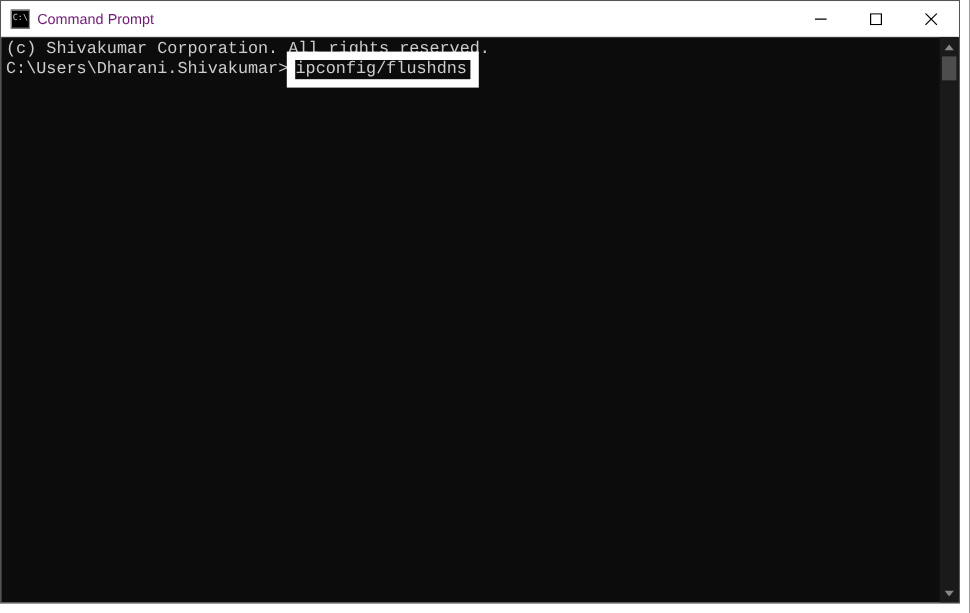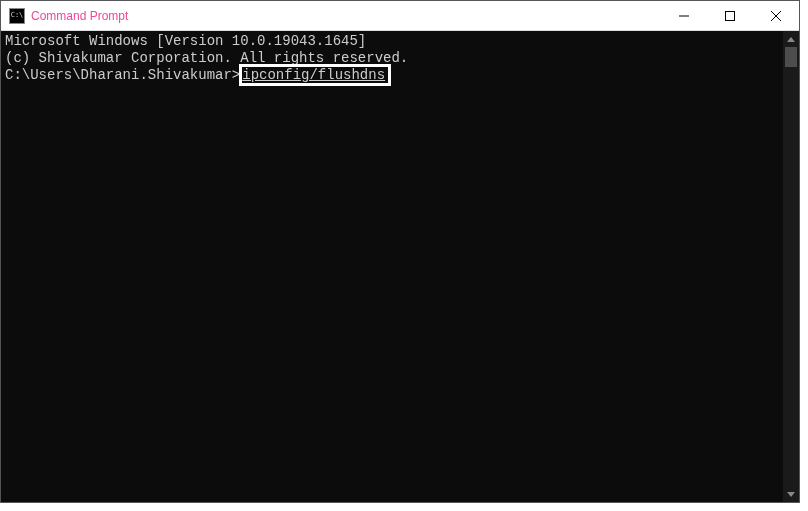--- a/index.html
+++ b/index.html
@@ -42,21 +42,21 @@
       justify-content: center;
     }
     .app-icon-inner {
       color: #ccc;
       font-size: 7px;
       font-family: monospace;
       line-height: 1;
     }
     .title-text {
       font-size: 12px;
-      color: #ec4899;
+      color: #701a75;
       flex: 1;
     }
     .window-controls {
       display: flex;
       height: 100%;
     }
     .ctrl-btn {
       width: 46px;
       height: 100%;
       display: flex;
@@ -80,24 +80,23 @@
       font-family: Consolas, "Courier New", monospace;
       font-size: 14px;
       line-height: 17px;
       color: #cccccc;
       white-space: pre;
     }
     .terminal-line {
       display: block;
     }
     .highlight-box {
-      border: 3px solid #ffffff;
+      border: 7px solid #ffffff;
       padding: 0 3px 0 0;
       margin-left: -1px;
-      text-decoration: underline;
     }
     .scrollbar {
       width: 16px;
       background: #1a1a1a;
       position: relative;
     }
     .scroll-arrow {
       width: 16px;
       height: 16px;
       display: flex;
@@ -141,21 +140,21 @@
       </div>
       <div class="ctrl-btn close">
         <svg viewBox="0 0 10 10">
             <line x1="0" y1="0" x2="10" y2="10" stroke="#000" stroke-width="1"></line>
             <line x1="10" y1="0" x2="0" y2="10" stroke="#000" stroke-width="1"></line>
           </svg>
       </div>
     </div>
   </div>
   <div class="terminal-area">
-    <div class="terminal-content"><span class="terminal-line">Microsoft Windows [Version 10.0.19043.1645]</span><span class="terminal-line">(c) Shivakumar Corporation. All rights reserved.</span><span class="terminal-line"></span><span class="terminal-line"><span>C:\Users\Dharani.Shivakumar&gt;</span><span class="highlight-box">ipconfig/flushdns</span></span></div>
+    <div class="terminal-content"><span class="terminal-line">(c) Shivakumar Corporation. All rights reserved.</span><span class="terminal-line"></span><span class="terminal-line"><span>C:\Users\Dharani.Shivakumar&gt;</span><span class="highlight-box">ipconfig/flushdns</span></span></div>
     <div class="scrollbar">
       <div class="scroll-arrow up">
         <svg width="8" height="5" viewBox="0 0 8 5">
             <path d="M0 5 L4 0 L8 5 Z" fill="#888"></path>
           </svg>
       </div>
       <div class="scroll-thumb"></div>
       <div class="scroll-arrow down">
         <svg width="8" height="5" viewBox="0 0 8 5">
             <path d="M0 0 L4 5 L8 0 Z" fill="#888"></path>

